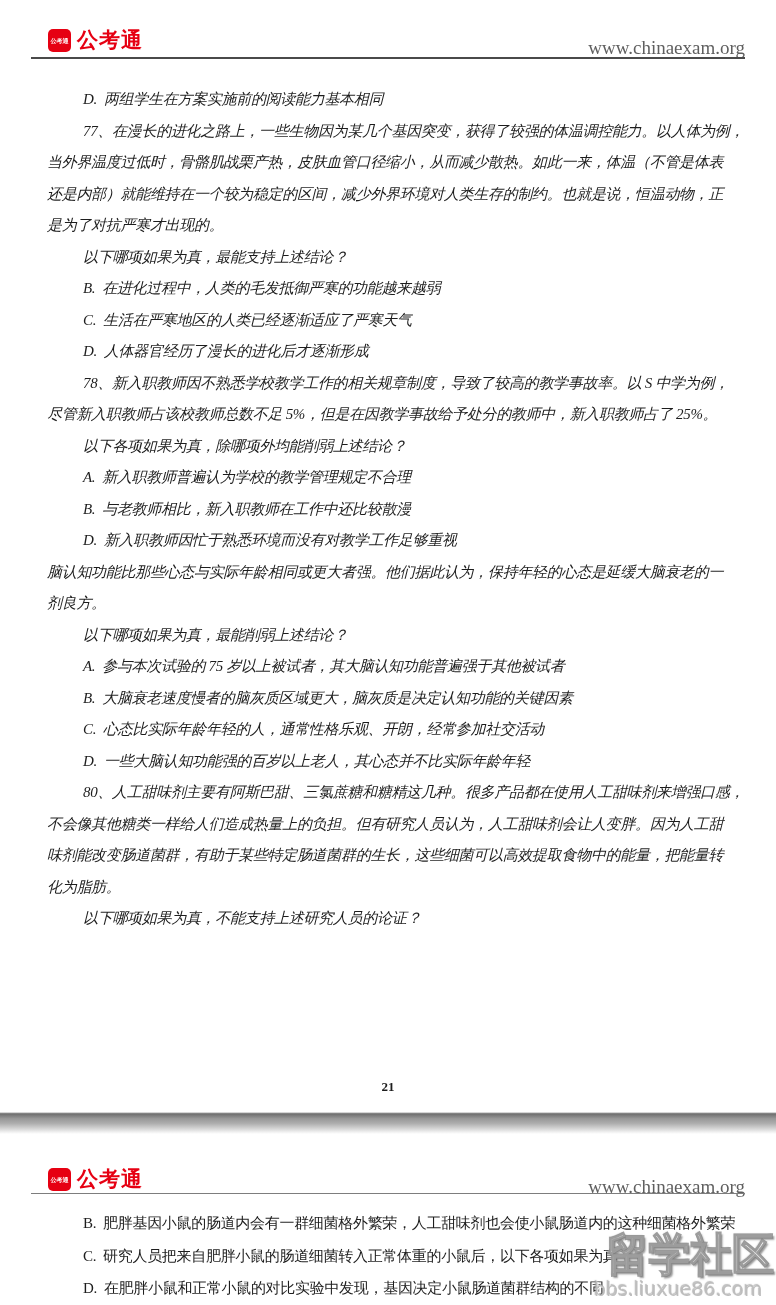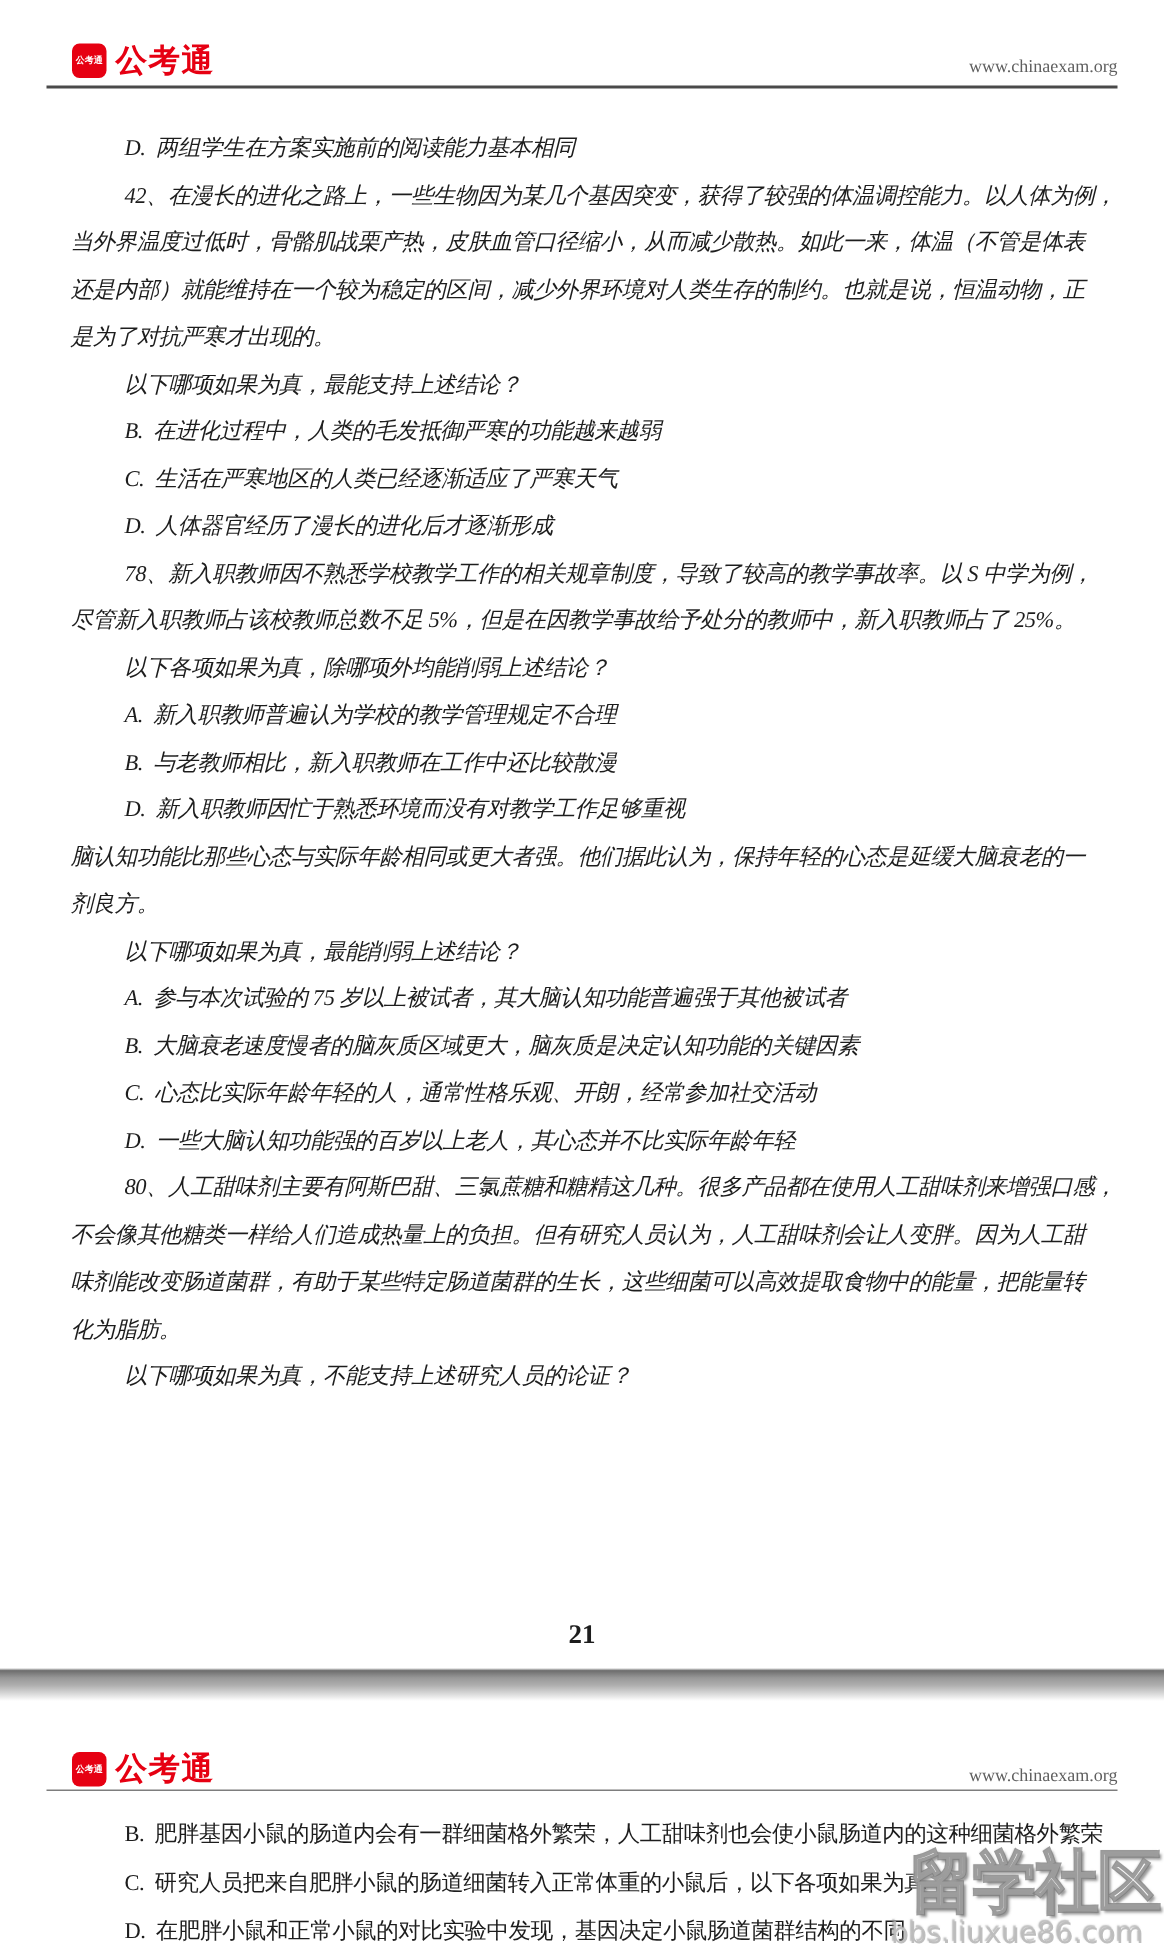--- a/index.html
+++ b/index.html
@@ -26,34 +26,34 @@
     background:#e60012;border-radius:5px;color:#fff;
     font-family:"DejaVu Sans","Liberation Sans",sans-serif;
     font-size:6px;font-weight:bold;line-height:23px;text-align:center;letter-spacing:0;
   }
   .brand-name{
     position:absolute;left:46px;top:-2px;color:#e60012;
     font-family:"DejaVu Sans","Liberation Sans",sans-serif;
     font-size:21px;font-weight:bold;letter-spacing:1px;white-space:nowrap;
   }
   .site-url{
-    position:absolute;right:0;top:9px;color:#5f5f5f;font-size:12px;white-space:nowrap;
+    position:absolute;right:0;top:9px;color:#5f5f5f;font-size:19px;white-space:nowrap;
   }
   .content{position:absolute;left:47px;width:684px;}
   #page1 .content{top:84px;font-style:italic;}
   #page2 .content{top:73px;}
   .tline{
     height:31.5px;line-height:31.5px;font-size:15px;letter-spacing:-0.3px;
     white-space:pre;color:#1d1d1d;
   }
   #page2 .tline{height:32.5px;line-height:32.5px;}
   .tline.indent{padding-left:36px;}
   .page-number{
     position:absolute;left:0;width:776px;top:1079px;text-align:center;
-    font-size:18px;font-weight:bold;color:#1d1d1d;
+    font-size:13px;font-weight:bold;color:#1d1d1d;
   }
   .watermark{
     position:absolute;right:0px;top:98px;width:182px;
     pointer-events:none;z-index:5;
   }
   .watermark-title{
     font-family:"DejaVu Sans","Liberation Sans",sans-serif;
     font-size:45px;font-weight:bold;line-height:46px;white-space:nowrap;
     color:rgba(255,255,255,0.92);
     -webkit-text-stroke:1.5px rgba(125,125,125,0.75);
@@ -72,21 +72,21 @@
 
 <div class="page" id="page1">
   <div class="page-header">
     <div class="logo-badge">公考通</div>
     <div class="brand-name">公考通</div>
     <div class="site-url">www.chinaexam.org</div>
     <div class="header-rule"></div>
   </div>
   <div class="content">
       <div class="tline indent">D.  两组学生在方案实施前的阅读能力基本相同</div>
-      <div class="tline indent">42、在漫长的进化之路上，一些生物因为某几个基因突变，获得了较强的体温调控能力。以人体为例，</div>
+      <div class="tline indent">77、在漫长的进化之路上，一些生物因为某几个基因突变，获得了较强的体温调控能力。以人体为例，</div>
       <div class="tline">当外界温度过低时，骨骼肌战栗产热，皮肤血管口径缩小，从而减少散热。如此一来，体温（不管是体表</div>
       <div class="tline">还是内部）就能维持在一个较为稳定的区间，减少外界环境对人类生存的制约。也就是说，恒温动物，正</div>
       <div class="tline">是为了对抗严寒才出现的。</div>
       <div class="tline indent">以下哪项如果为真，最能支持上述结论？</div>
       <div class="tline indent">B.  在进化过程中，人类的毛发抵御严寒的功能越来越弱</div>
       <div class="tline indent">C.  生活在严寒地区的人类已经逐渐适应了严寒天气</div>
       <div class="tline indent">D.  人体器官经历了漫长的进化后才逐渐形成</div>
       <div class="tline indent">78、新入职教师因不熟悉学校教学工作的相关规章制度，导致了较高的教学事故率。以 S 中学为例，</div>
       <div class="tline">尽管新入职教师占该校教师总数不足 5%，但是在因教学事故给予处分的教师中，新入职教师占了 25%。</div>
       <div class="tline indent">以下各项如果为真，除哪项外均能削弱上述结论？</div>

